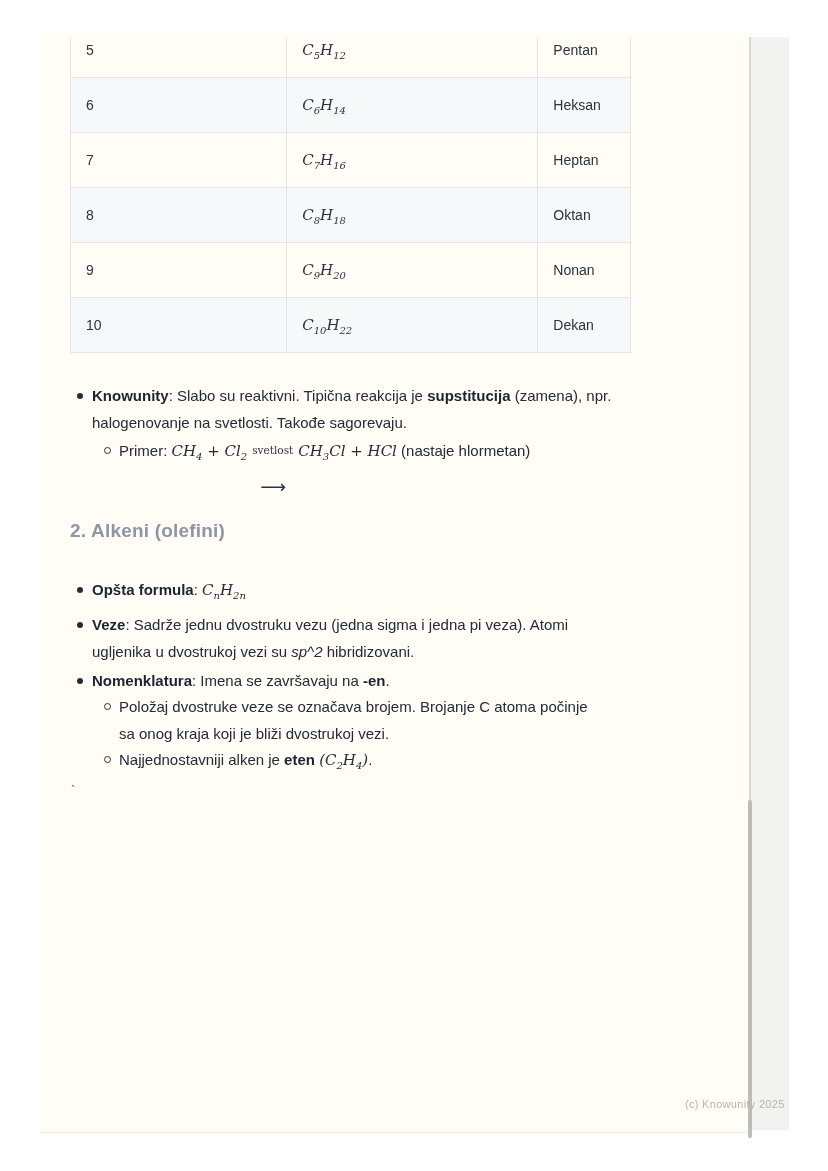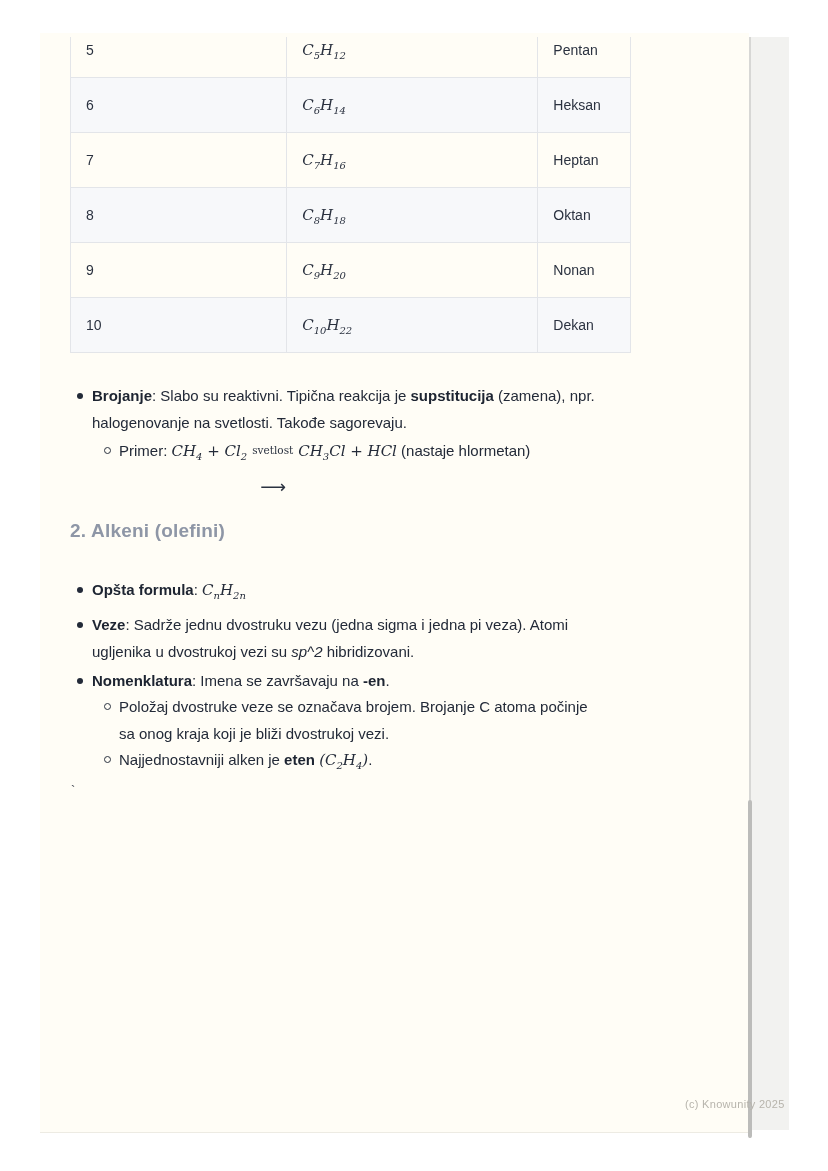--- a/index.html
+++ b/index.html
@@ -122,21 +122,21 @@
         <td class="c2 math">C<sub>10</sub>H<sub>22</sub></td>
         <td class="c3">Dekan</td>
       </tr>
     </tbody>
       </table>
   </div>
 
   <div class="abs bullet" style="left:37px; top:349px;">
     <span class="dot"></span>
     <div class="txt">
-      <b>Brojanje</b><span>: Slabo su reaktivni. Tipična reakcija je </span><b>supstitucija</b><span> (zamena), npr.</span><br>
+      <b>Knowunity</b><span>: Slabo su reaktivni. Tipična reakcija je </span><b>supstitucija</b><span> (zamena), npr.</span><br>
       <span>halogenovanje na svetlosti. Takođe sagorevaju.</span>
     </div>
   </div>
 
   <div class="abs bullet" style="left:64px; top:404px;">
     <span class="ring"></span>
     <div class="txt">
       <span>Primer: </span><span class="math">CH<sub>4</sub> + Cl<sub>2</sub></span><span class="rxn-arrow">
           <span class="lbl">svetlost</span>
           <span class="arr">⟶</span>

